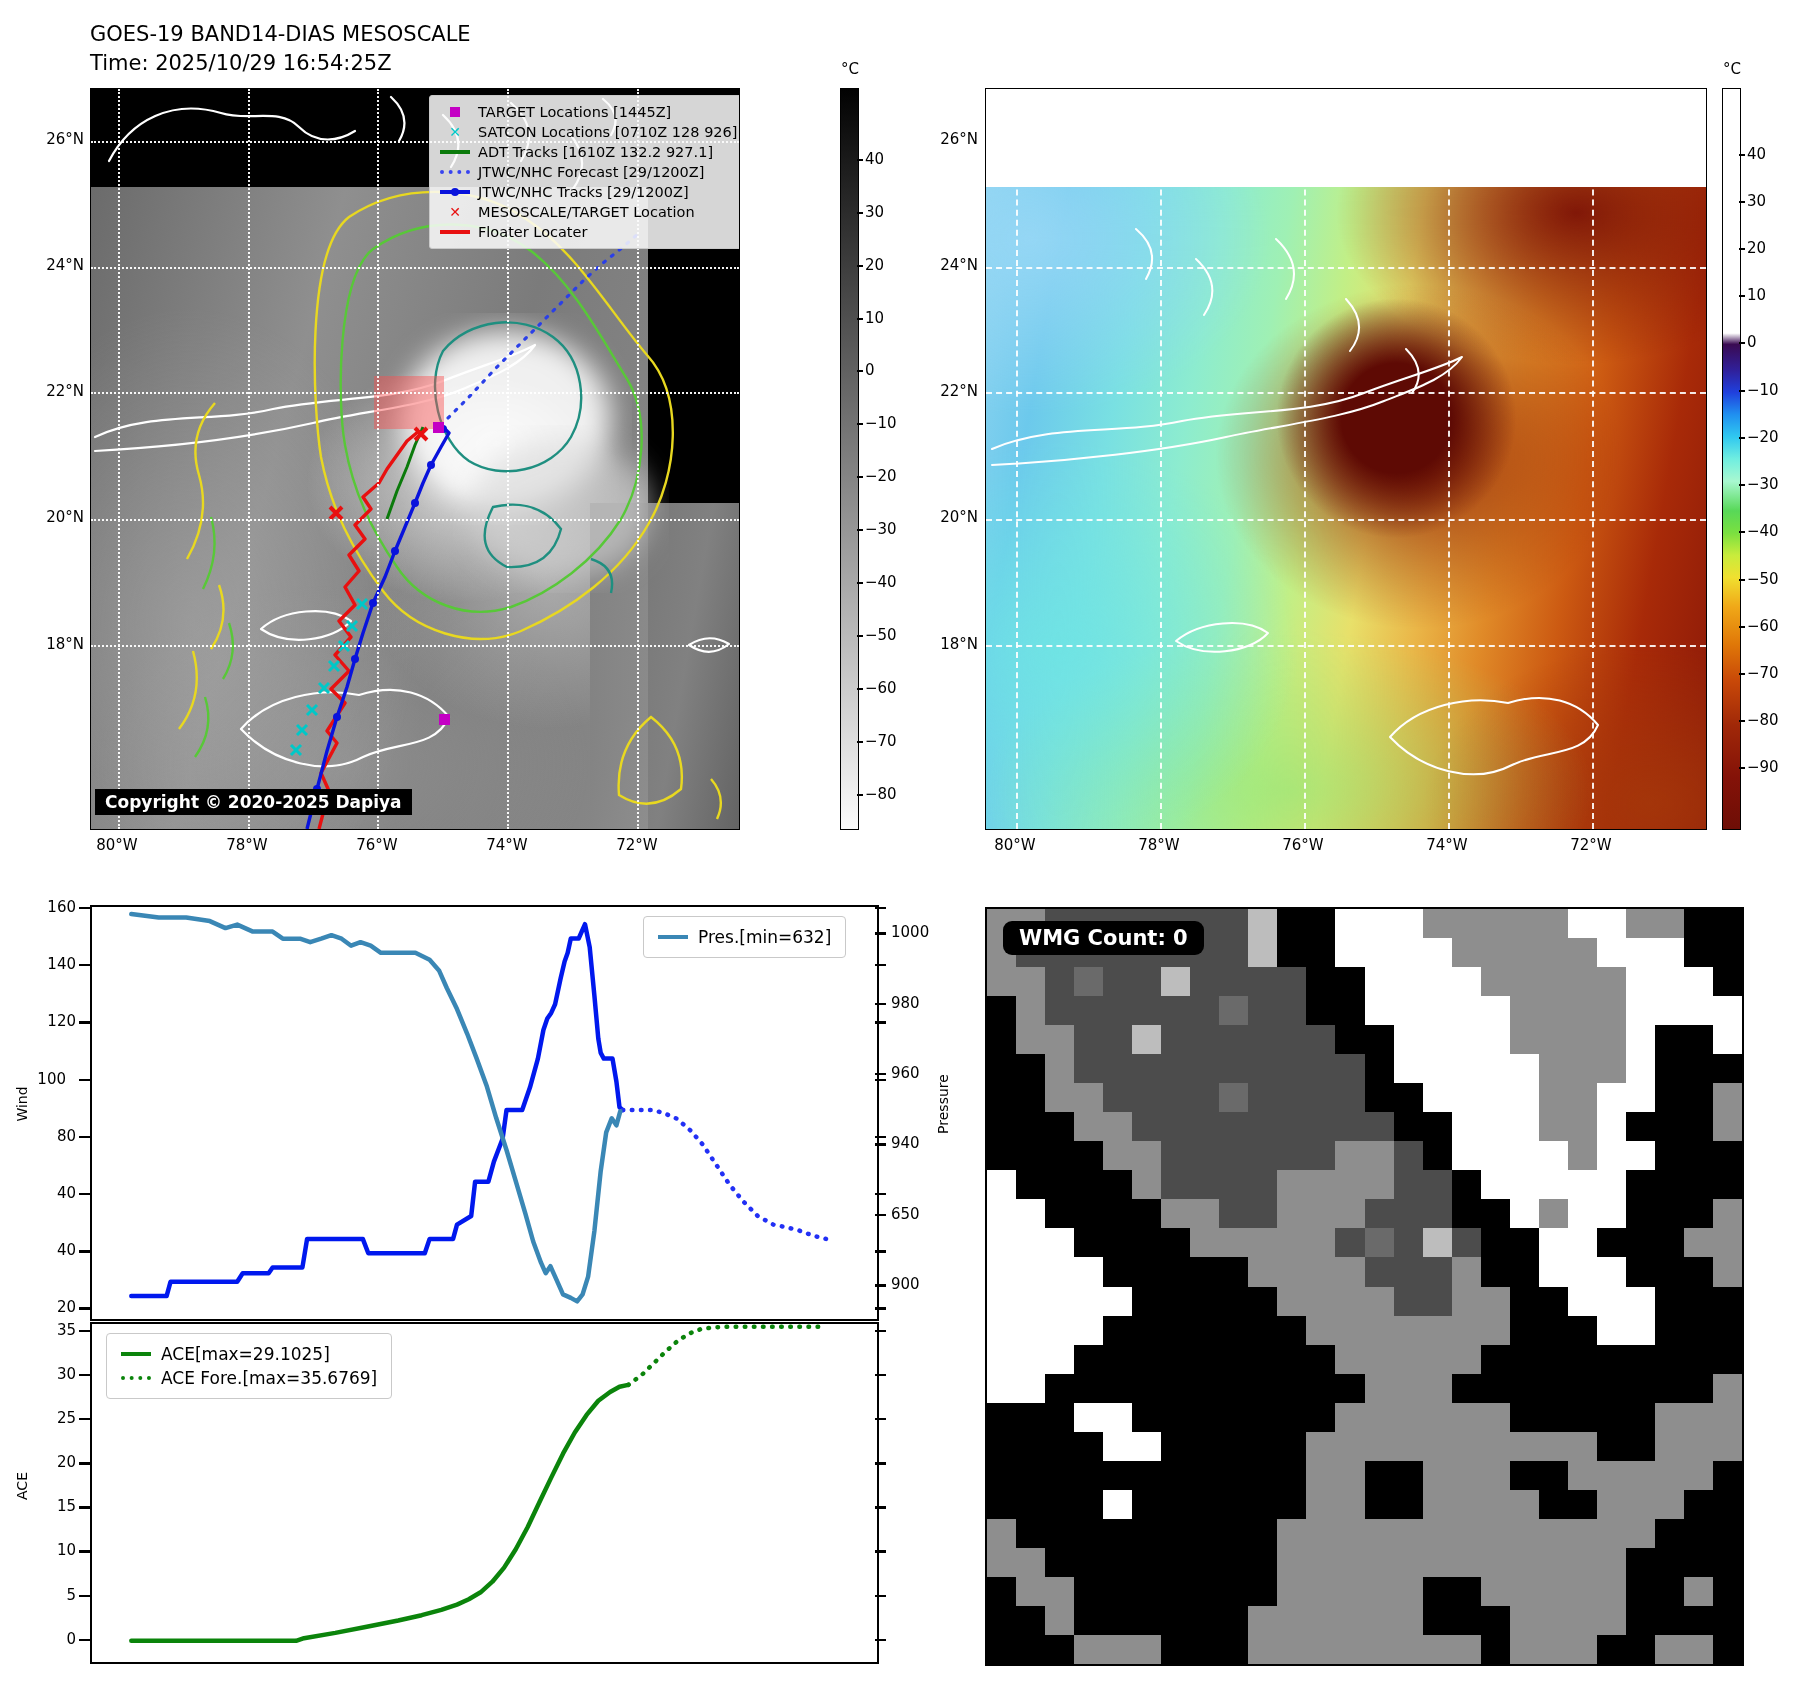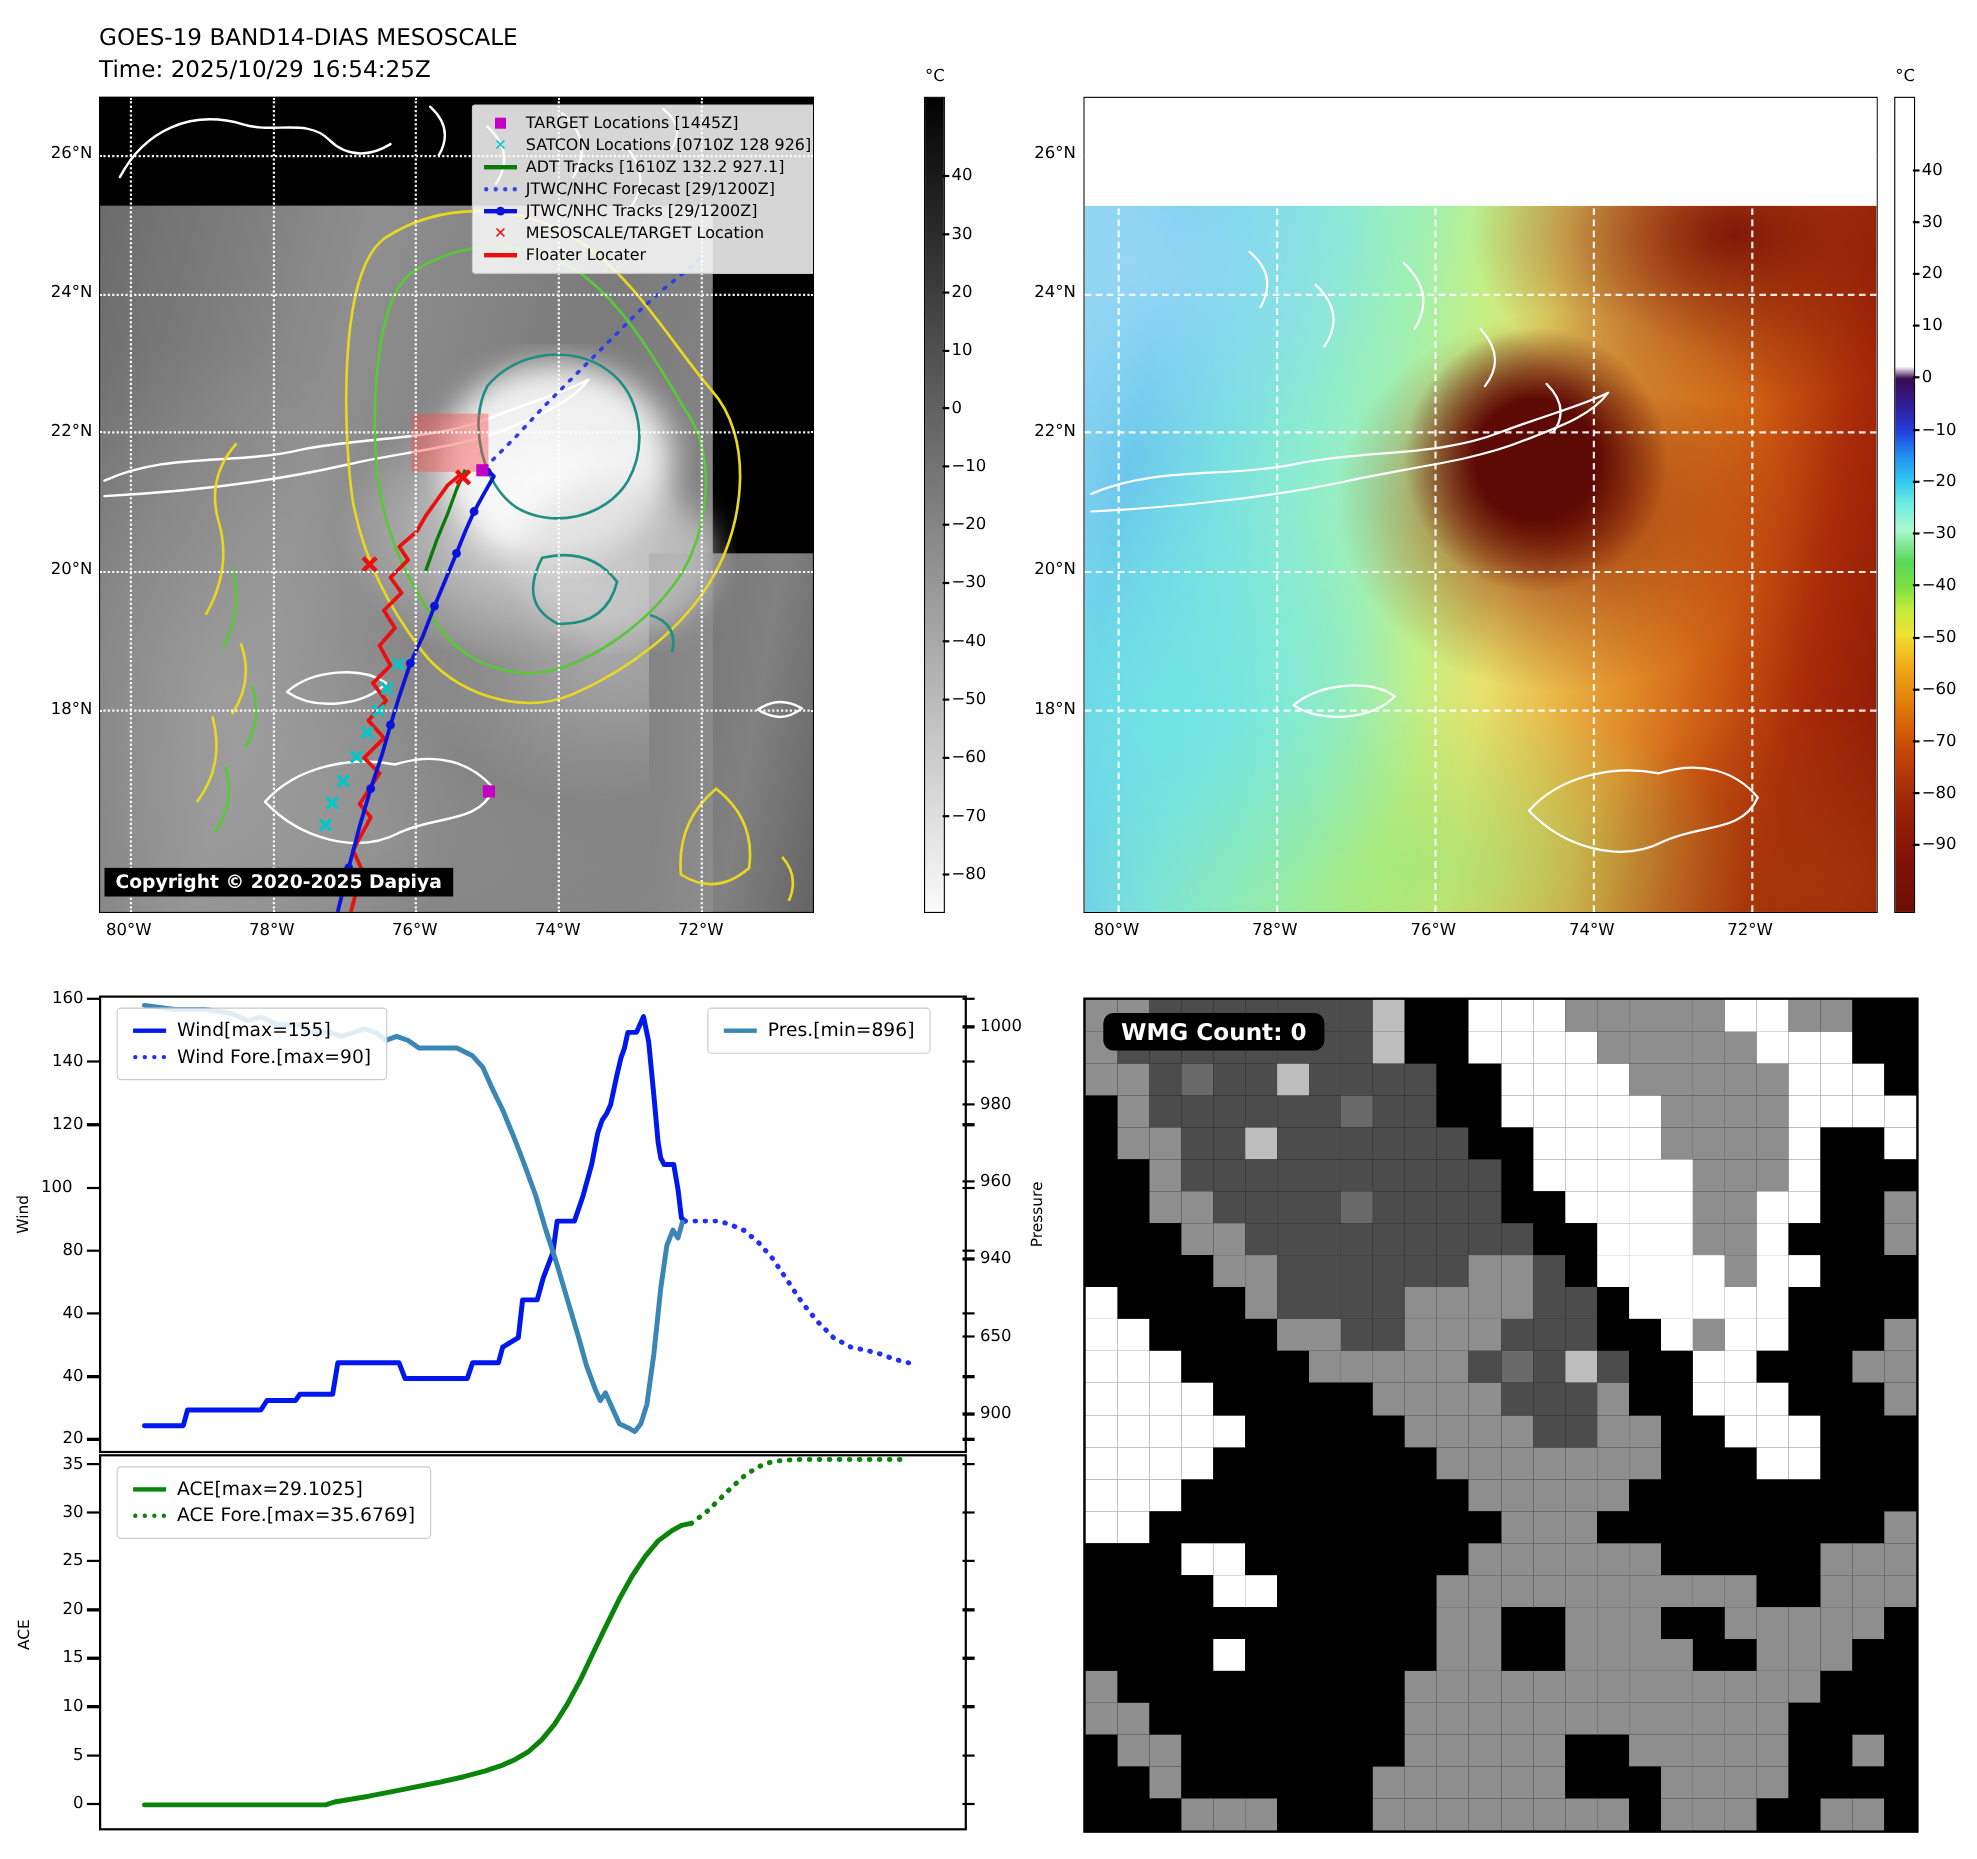--- a/index.html
+++ b/index.html
@@ -240,34 +240,24 @@
     <svg id="ace-svg" width="785" height="338" viewBox="0 0 785 338" preserveAspectRatio="none">
         <polyline points="39.3,316.8 204.1,316.8 212.0,314.2 243.3,308.9 274.8,302.7 306.2,296.5 329.7,291.2 349.3,285.9 365.0,280.6 376.8,275.3 388.6,268.3 400.4,257.7 412.1,243.6 423.9,225.0 435.7,203.0 447.4,178.3 459.2,153.6 471.0,129.7 482.8,108.5 494.6,90.9 506.3,76.8 518.1,68.0 527.5,62.7 536.2,60.9" fill="none" stroke="#0b840b" stroke-width="4.5" stroke-linejoin="round" stroke-linecap="round"></polyline>
         <polyline points="536.2,60.9 549.5,51.2 561.3,39.7 573.0,28.2 584.8,17.7 596.6,9.7 608.4,5.3 620.1,3.5 635.9,2.8 667.3,2.8 706.5,2.8 734.0,2.8" fill="none" stroke="#0b840b" stroke-width="4.5" stroke-linejoin="round" stroke-linecap="round" stroke-dasharray="0.6 8.5"></polyline>
       </svg>
   </div>
 
   <div class="axis-name" style="left:4px;top:1096px;">Wind</div>
   <div class="axis-name" style="left:913px;top:1096px;">Pressure</div>
   <div class="axis-name" style="left:8px;top:1478px;">ACE</div>
 
-  <div class="legend" id="legend-wind" style="left:106px;top:916px;">
-      <div class="legend-row">
-        <div class="sw-line" style="border-color: rgb(0, 24, 238);"></div>
-        <span>Wind[max=155]</span>
-      </div>
-      <div class="legend-row">
-        <div class="sw-dot" style="border-color: rgb(34, 48, 245);"></div>
-        <span>Wind Fore.[max=90]</span>
-      </div>
-    </div>
   <div class="legend" id="legend-pres" style="left:643px;top:916px;">
       <div class="legend-row">
         <div class="sw-line" style="border-color: rgb(58, 135, 181);"></div>
-        <span>Pres.[min=896]</span>
+        <span>Pres.[min=632]</span>
       </div>
     </div>
   <div class="legend" id="legend-ace" style="left:106px;top:1333px;">
       <div class="legend-row">
         <div class="sw-line" style="border-color: rgb(11, 132, 11);"></div>
         <span>ACE[max=29.1025]</span>
       </div>
       <div class="legend-row">
         <div class="sw-dot" style="border-color: rgb(11, 132, 11);"></div>
         <span>ACE Fore.[max=35.6769]</span>

